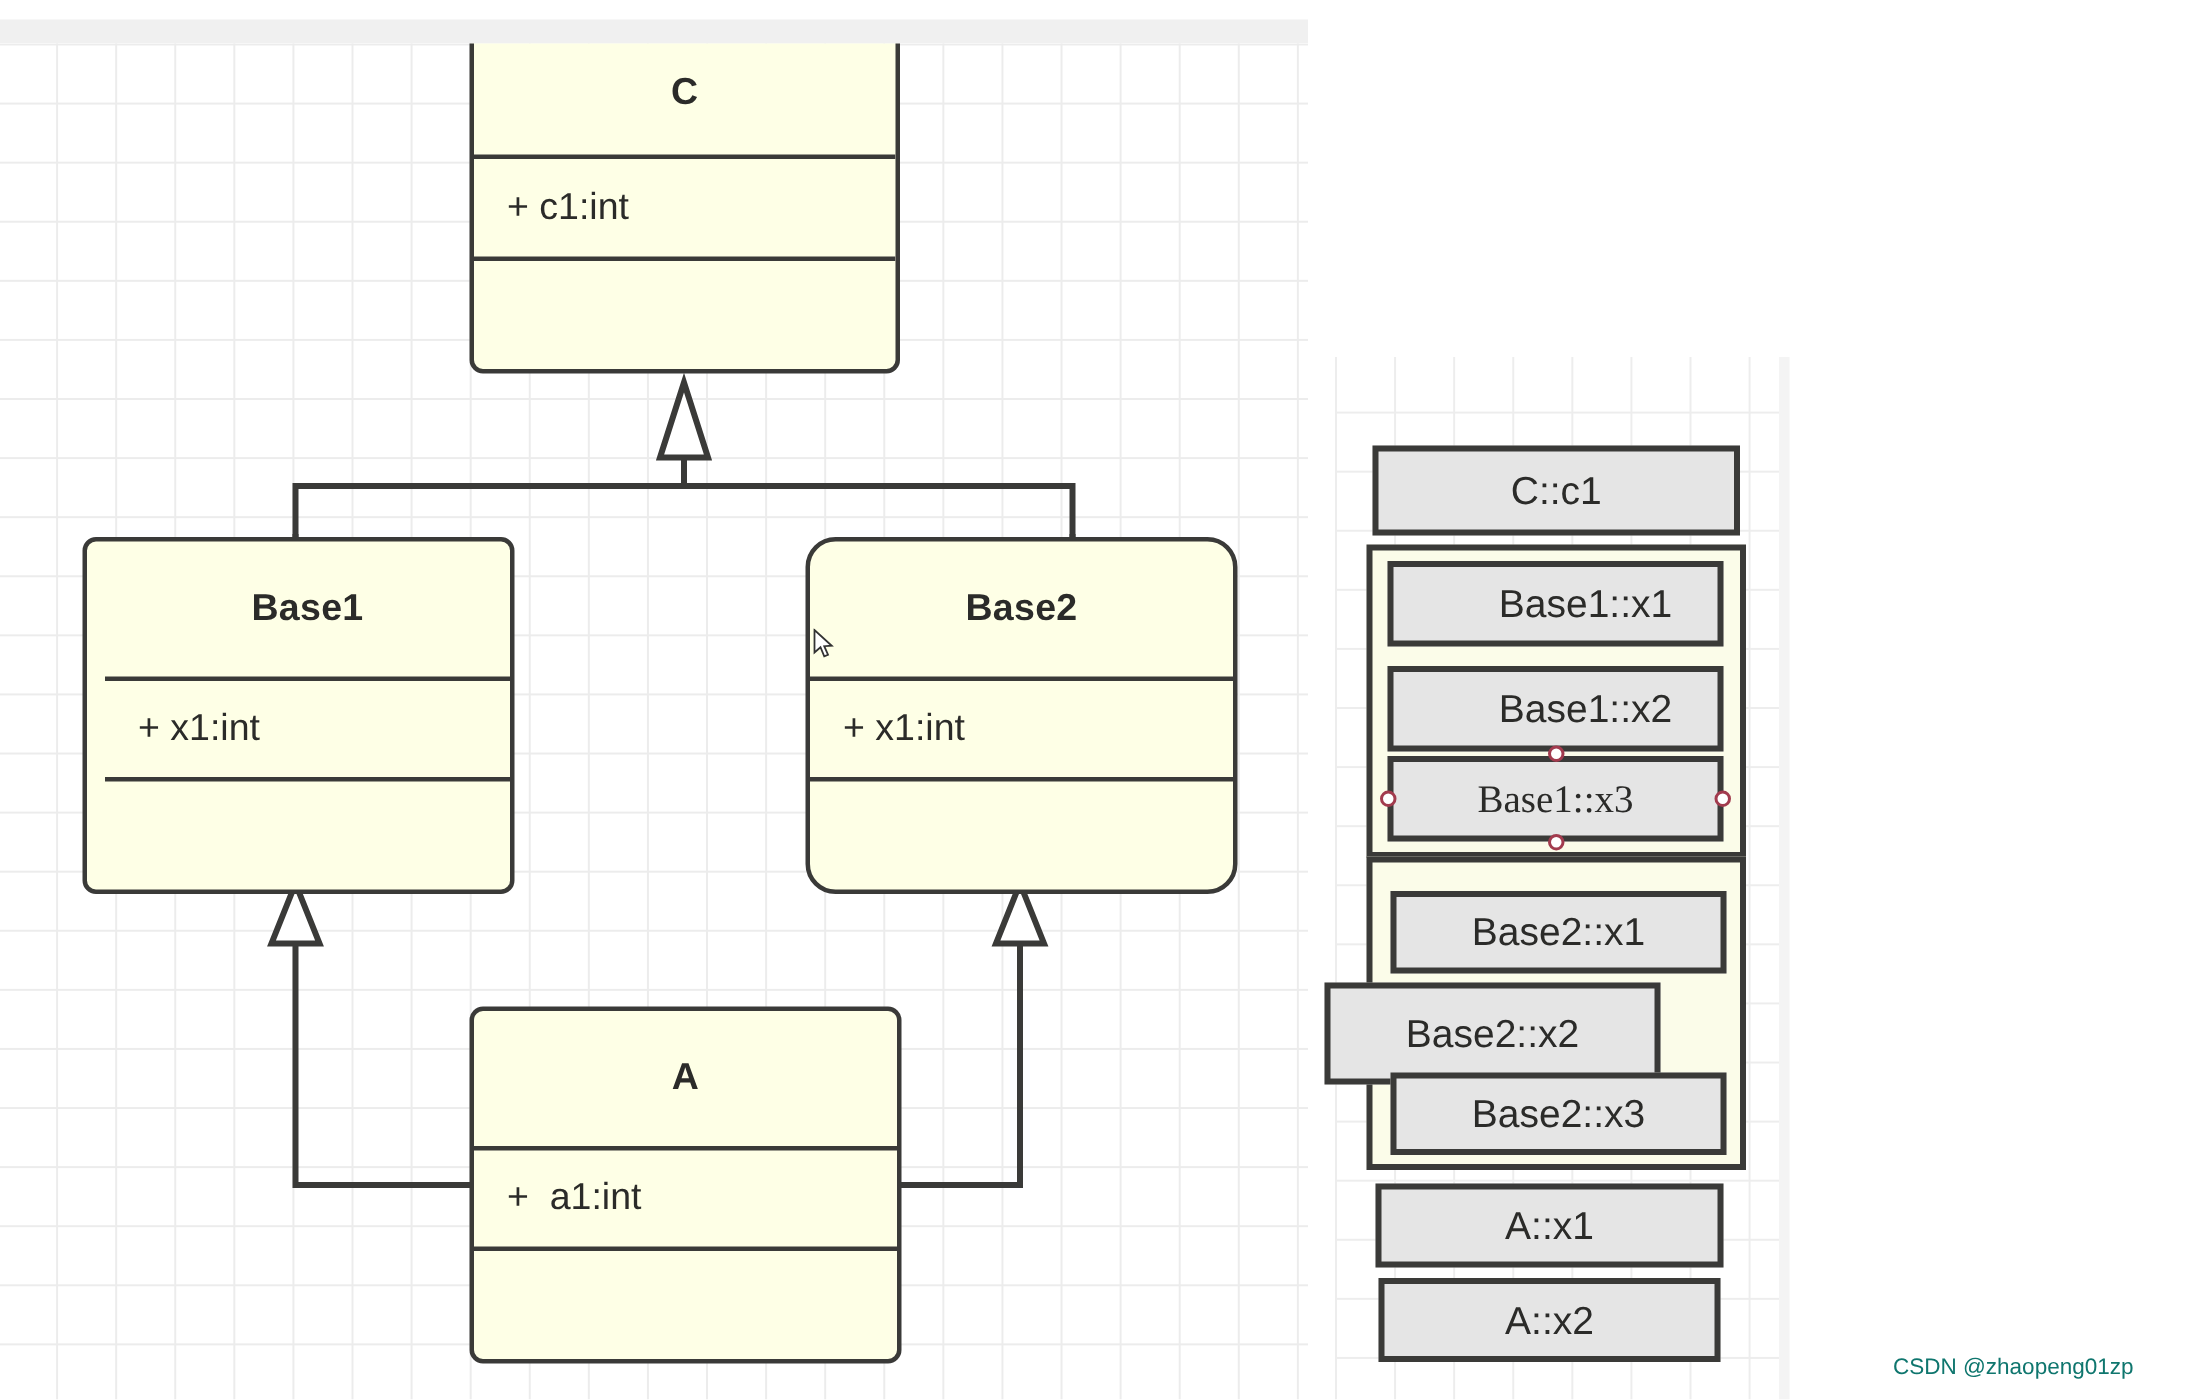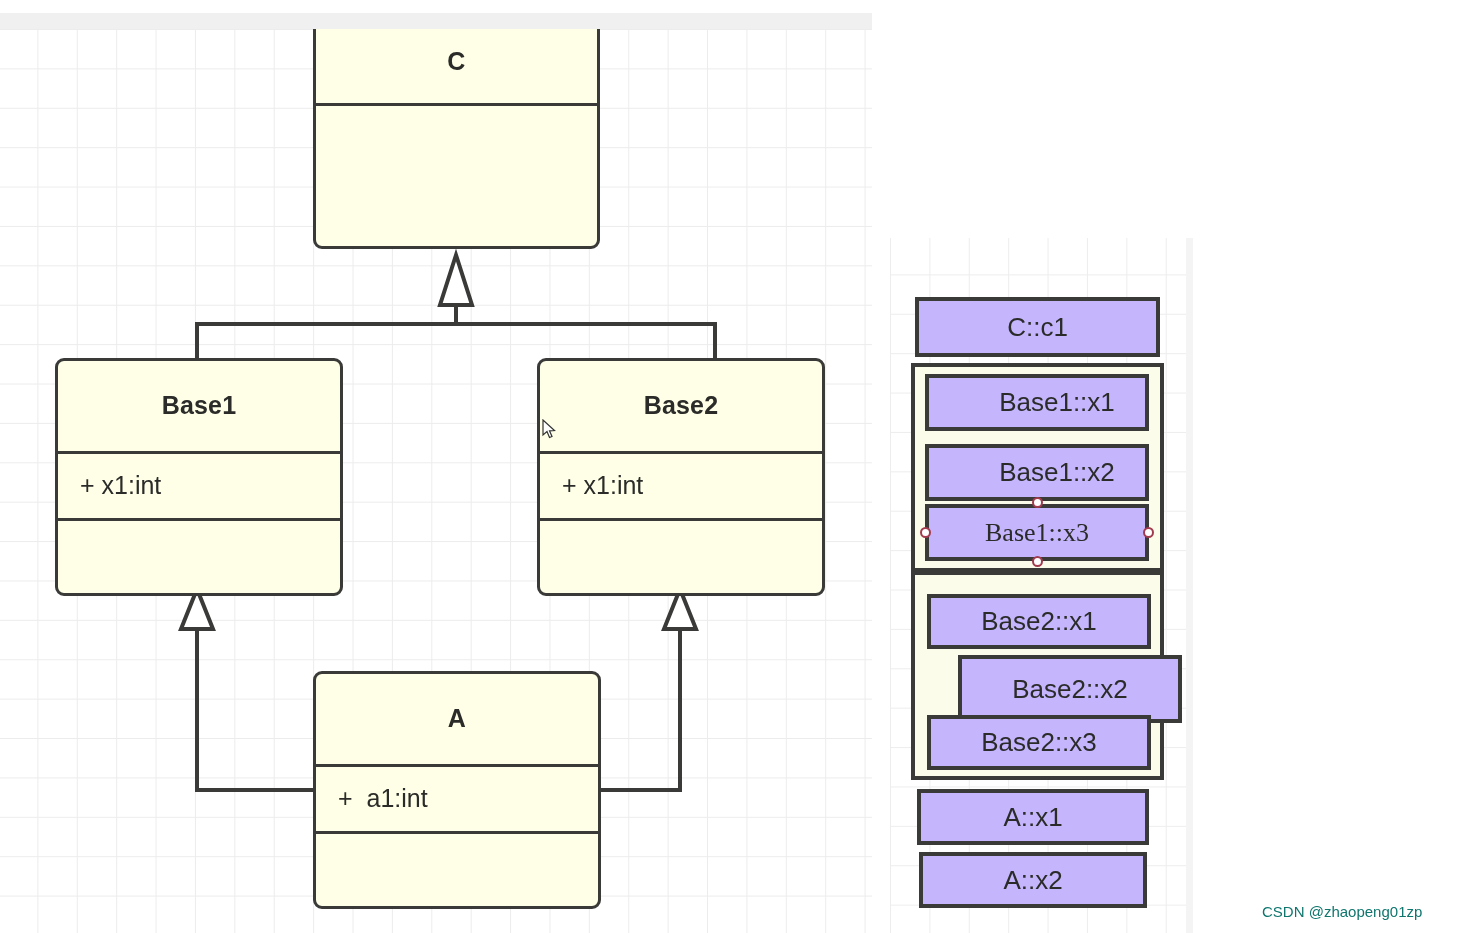--- a/index.html
+++ b/index.html
@@ -105,41 +105,41 @@
     white-space: pre;
   }
   .uml-ops {
     box-sizing: border-box;
     height: 31%;
   }
 
   
   #box-c      { left: 313px; top: 17px;  width: 287px; height: 232px; }
   #box-base1  { left: 55px;  top: 358px; width: 288px; height: 238px; }
-  #box-base2  { left: 537px; top: 358px; width: 288px; height: 238px; }
+  #box-base2  { left: 537px; top: 358px; width: 288px; height: 238px; border-radius: 20px; }
   #box-a      { left: 313px; top: 671px; width: 288px; height: 238px; }
 
   #box-c .uml-name   { height: 38%; }
   #box-c .uml-attrs  { height: 30%; }
   #box-c .uml-ops    { height: 32%; }
 
   
   .connectors {
     position: absolute;
     left: 0; top: 0;
     width: 872px;
     height: 933px;
     pointer-events: none;
   }
 
   
   .mem-box {
     position: absolute;
     box-sizing: border-box;
-    background: #c4b5fd;
+    background: #e5e5e5;
     border: 4px solid #3a3a38;
     display: flex;
     align-items: center;
     justify-content: center;
     font-size: 26px;
     color: #2b2b29;
     letter-spacing: 0px;
   }
   .mem-group {
     position: absolute;
@@ -148,21 +148,21 @@
     border: 4px solid #3a3a38;
   }
 
   #mem-c-c1      { left: 915px; top: 297px; width: 245px; height: 60px; }
   #mem-group-b1  { left: 911px; top: 363px; width: 253px; height: 209px; }
   #mem-b1-x1     { left: 925px; top: 374px; width: 224px; height: 57px; padding-left: 40px; }
   #mem-b1-x2     { left: 925px; top: 444px; width: 224px; height: 57px; padding-left: 40px; }
   #mem-b1-x3     { left: 925px; top: 504px; width: 224px; height: 57px; font-family: Liberation Serif, serif; }
   #mem-group-b2  { left: 911px; top: 571px; width: 253px; height: 209px; }
   #mem-b2-x1     { left: 927px; top: 594px; width: 224px; height: 55px; }
-  #mem-b2-x2     { left: 958px; top: 655px; width: 224px; height: 68px; }
+  #mem-b2-x2     { left: 883px; top: 655px; width: 224px; height: 68px; }
   #mem-b2-x3     { left: 927px; top: 715px; width: 224px; height: 55px; }
   #mem-a-x1      { left: 917px; top: 789px; width: 232px; height: 56px; }
   #mem-a-x2      { left: 919px; top: 852px; width: 228px; height: 56px; }
 
   
   .sel-handle {
     position: absolute;
     width: 11px;
     height: 11px;
     box-sizing: border-box;
@@ -220,24 +220,25 @@
 
       <g fill="#ffffff" stroke="#3a3a38" stroke-width="4" stroke-linejoin="miter">
         <polygon points="456,226 440,276 472,276"></polygon>
         <polygon points="197,560 181,600 213,600"></polygon>
         <polygon points="680,560 664,600 696,600"></polygon>
       </g>
     </svg>
 
     <div class="uml-box" id="box-c" style="top:-12px;">
       <div class="uml-name">C</div>
-      <div class="uml-ops"></div>
-    </div>
-
-    <div class="uml-box" id="box-base1" style="top:329px;">
+      <div class="uml-attrs">+ c1:int</div>
+      <div class="uml-ops"></div>
+    </div>
+
+    <div class="uml-box" id="box-base1" style="top:329px;padding-left:12px;">
       <div class="uml-name">Base1</div>
       <div class="uml-attrs">+ x1:int</div>
       <div class="uml-ops"></div>
     </div>
 
     <div class="uml-box" id="box-base2" style="top:329px;">
       <div class="uml-name">Base2</div>
       <div class="uml-attrs">+ x1:int</div>
       <div class="uml-ops"></div>
     </div>

